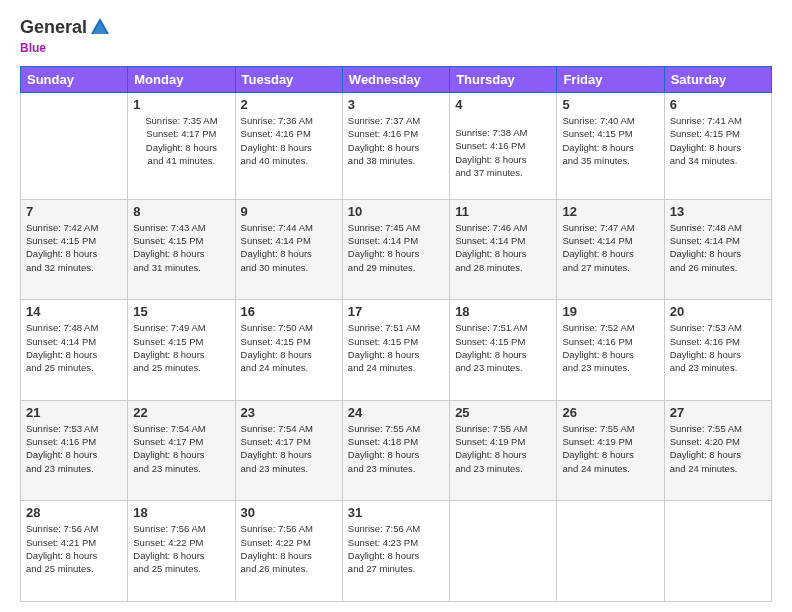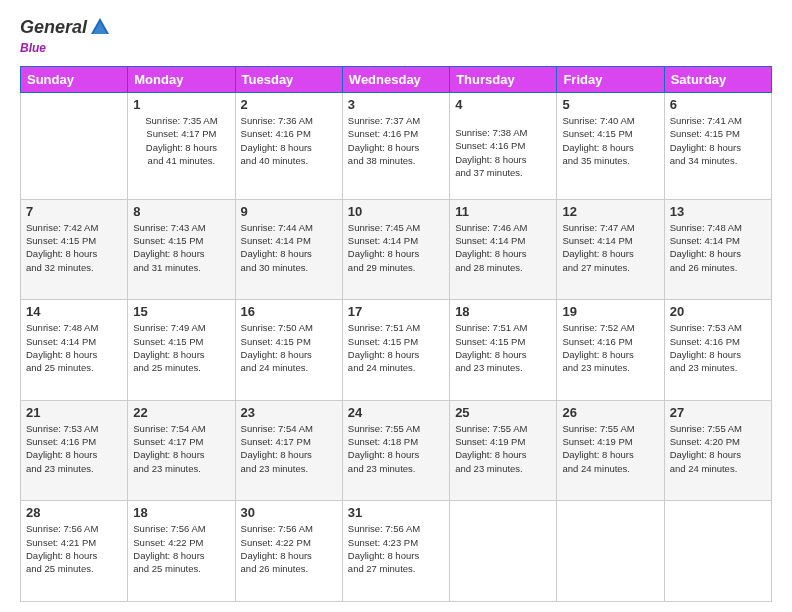--- a/index.html
+++ b/index.html
@@ -19,21 +19,20 @@
     }
     .header {
       display: flex;
       justify-content: space-between;
       align-items: flex-start;
       margin-bottom: 10px;
     }
     .logo {
       display: flex;
       align-items: center;
-      font-style: italic;
     }
     .logo-general { color: #333; }
     .logo-blue { color: #1a6bbf; }
     .title-block {
       text-align: right;
     }
     .month-title {
       font-size: 32px;
       font-weight: bold;
       color: #333;
@@ -42,21 +41,21 @@
     .subtitle {
       font-size: 14px;
       color: #555;
     }
     .calendar {
       width: 100%;
       border-collapse: collapse;
       flex: 1;
     }
     .calendar th {
-      background-color: #d946ef;
+      background-color: #8b5cf6;
       color: #fff;
       text-align: left;
       padding: 5px 6px;
       font-size: 13px;
       font-weight: bold;
       border: 1px solid #1a6bbf;
     }
     .calendar td {
       border: 1px solid #ccc;
       vertical-align: top;

